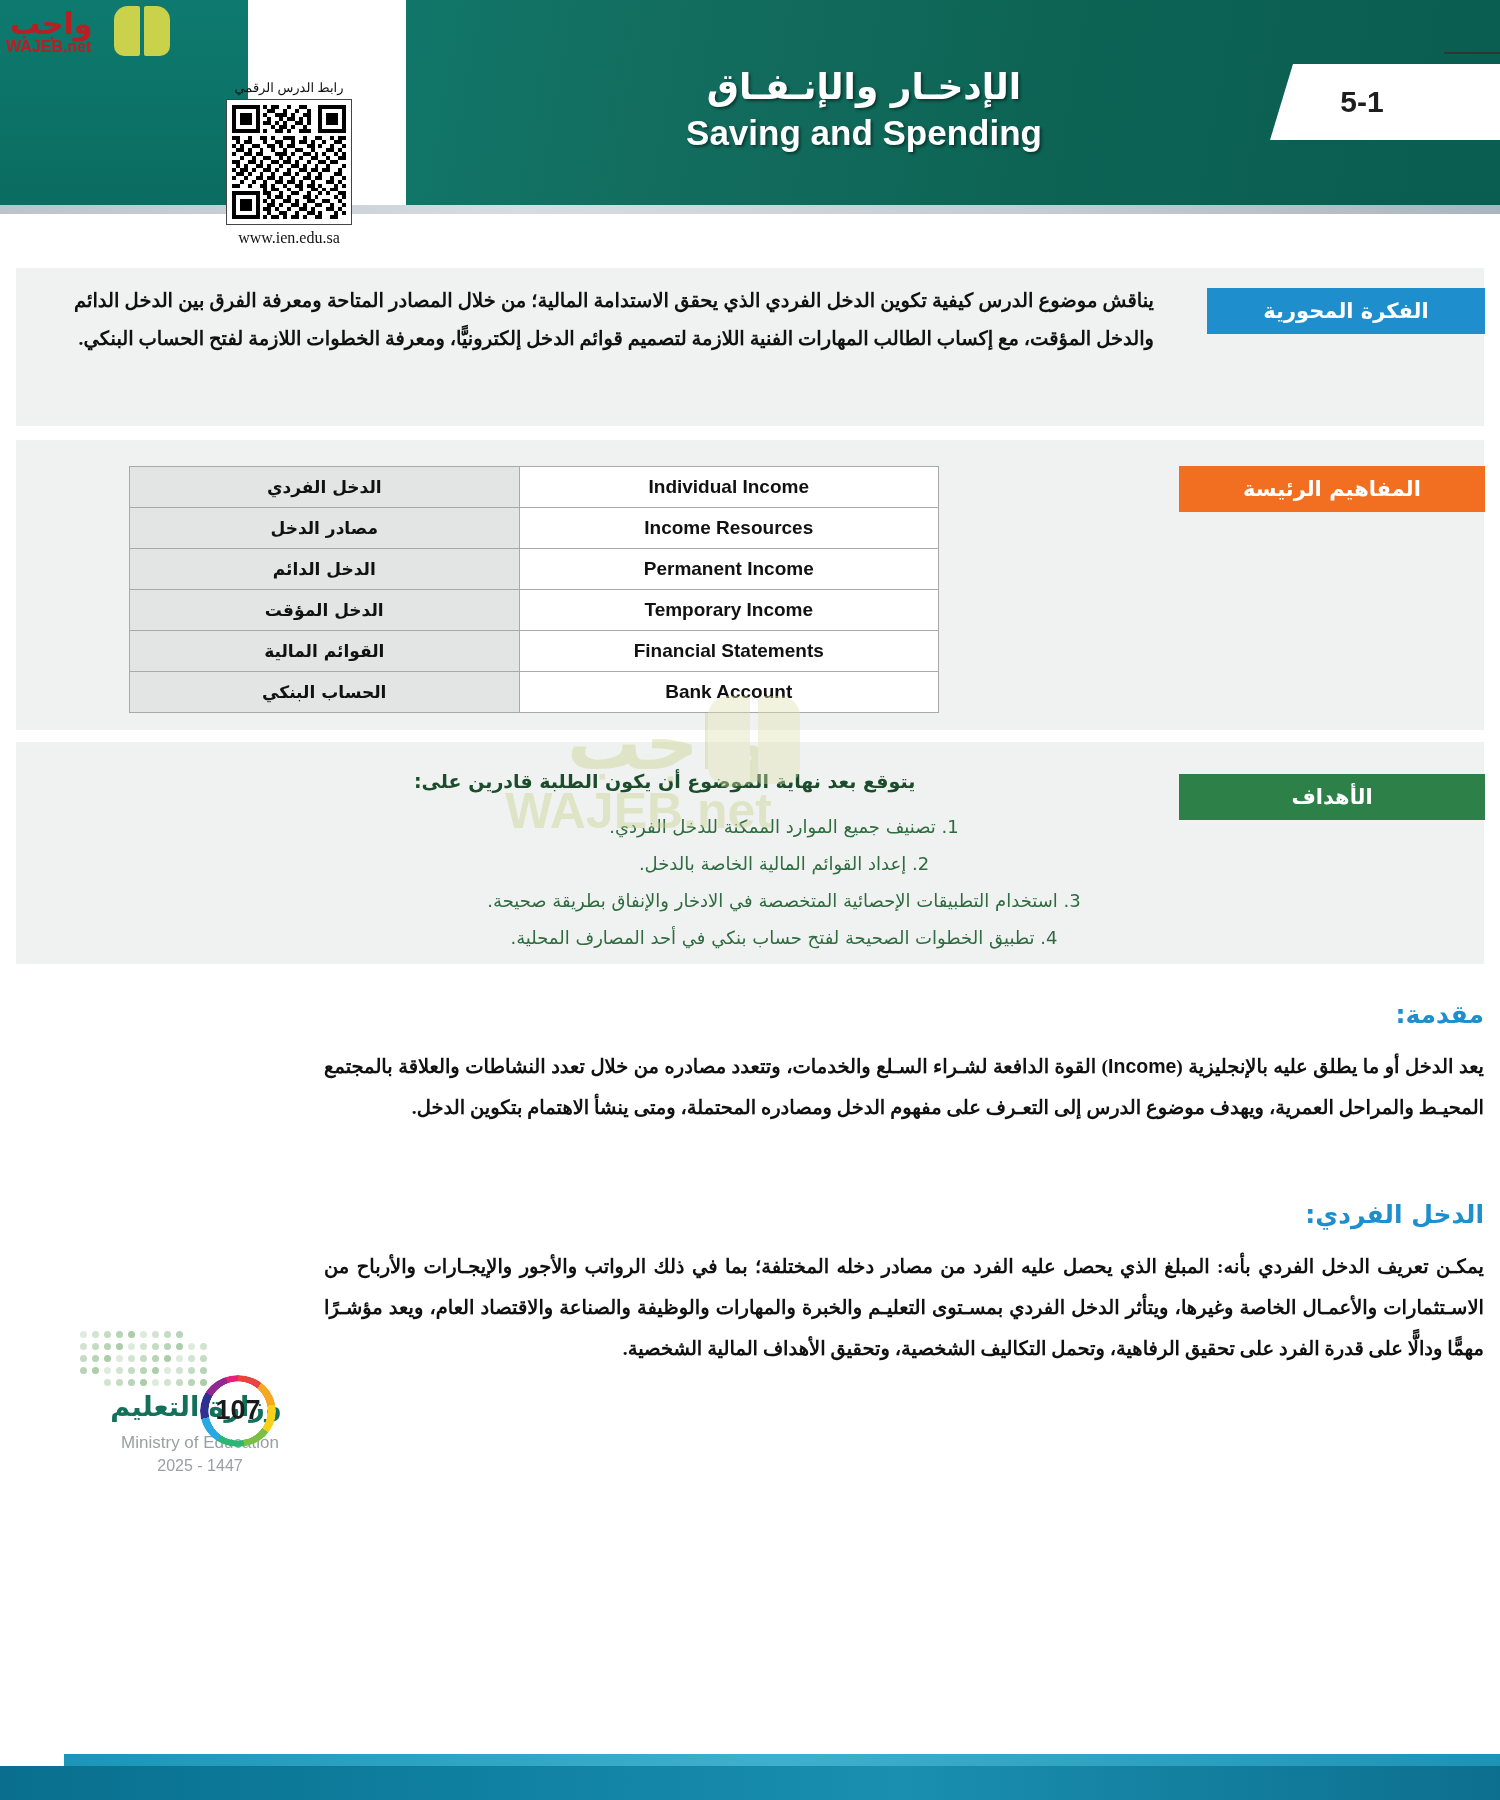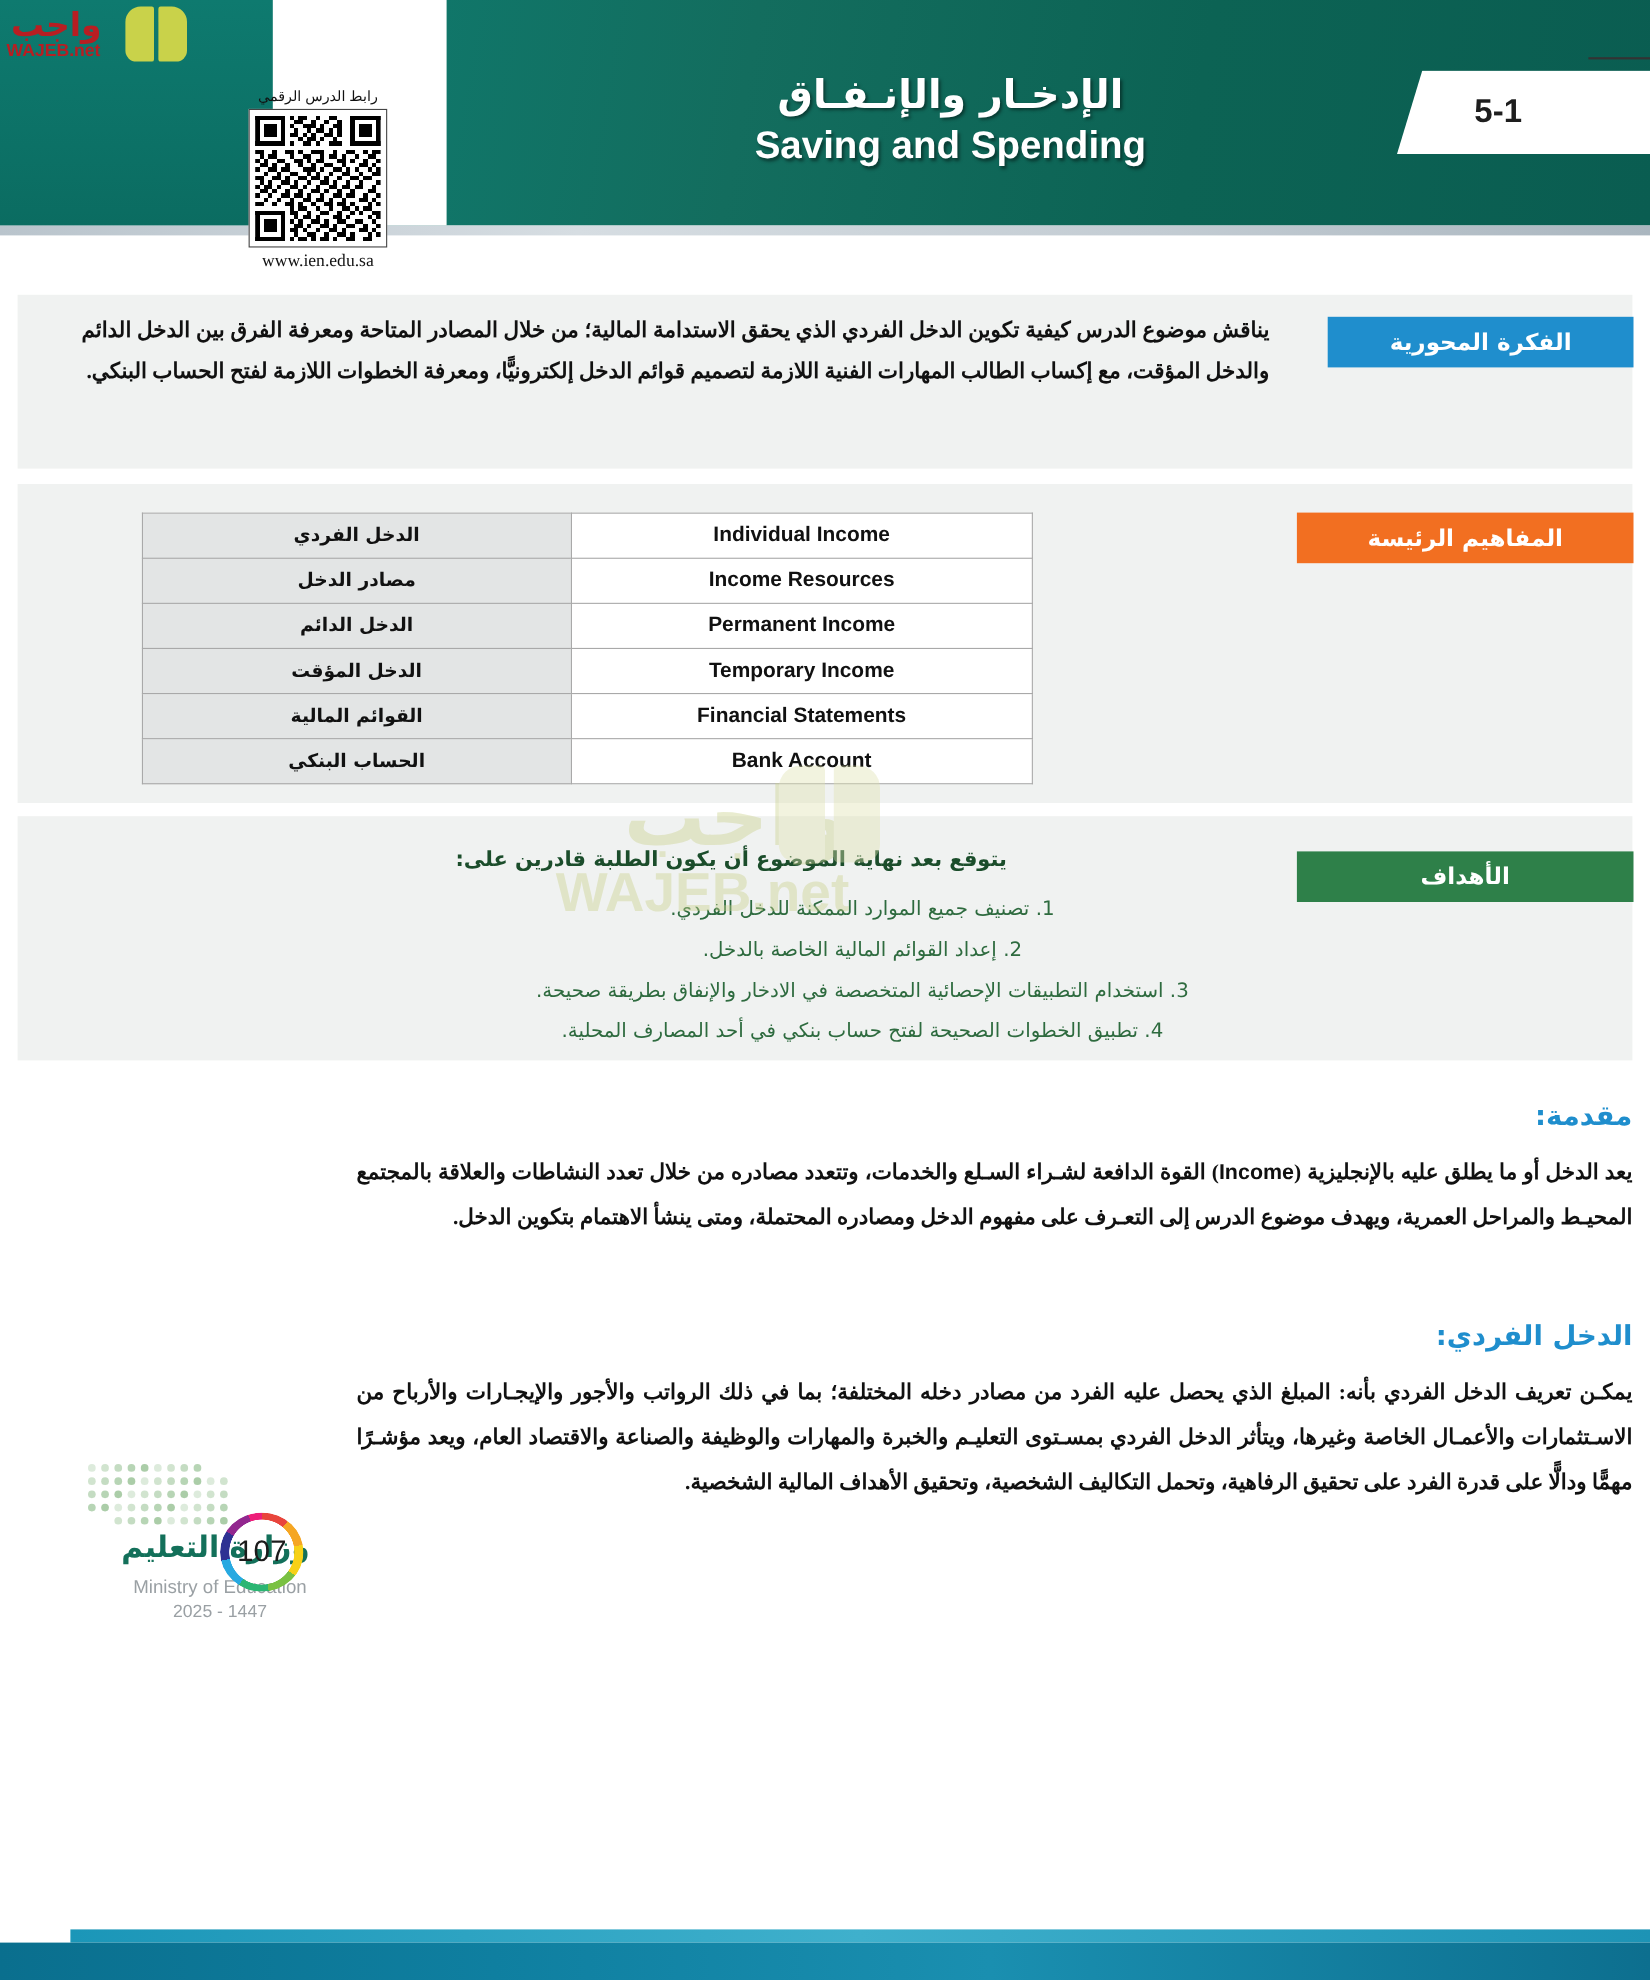--- a/index.html
+++ b/index.html
@@ -199,21 +199,21 @@
     position:absolute; left:0; top:108px; width:268px; text-align:center;
     font-size:17px; color:#9aa0a4; font-family:"Liberation Sans", sans-serif; direction:ltr;
   }
   .moe-year{
     position:absolute; left:0; top:132px; width:268px; text-align:center;
     font-size:16px; color:#9aa0a4; font-family:"Liberation Sans", sans-serif; direction:ltr;
   }
   .page-no{
     position:absolute; left:140px; top:56px; width:64px; height:58px;
     display:flex; align-items:center; justify-content:center;
-    font-size:27px; font-weight:normal; color:#1b1b1b; direction:ltr;
+    font-size:27px; font-weight:bold; color:#1b1b1b; direction:ltr;
     font-family:"Liberation Sans", sans-serif; z-index:3;
   }
   .page-ring{
     position:absolute; left:134px; top:50px; width:76px; height:72px; border-radius:50%;
     background:conic-gradient(#e8453c 0deg 40deg,#f5a623 40deg 80deg,#f7d117 80deg 125deg,
       #7ac143 125deg 170deg,#2bb673 170deg 215deg,#27a9e1 215deg 258deg,
       #2e3192 258deg 300deg,#92278f 300deg 340deg,#ed1e79 340deg 360deg);
     -webkit-mask:radial-gradient(circle, transparent 56%, #000 57%);
             mask:radial-gradient(circle, transparent 56%, #000 57%);
     z-index:2;

